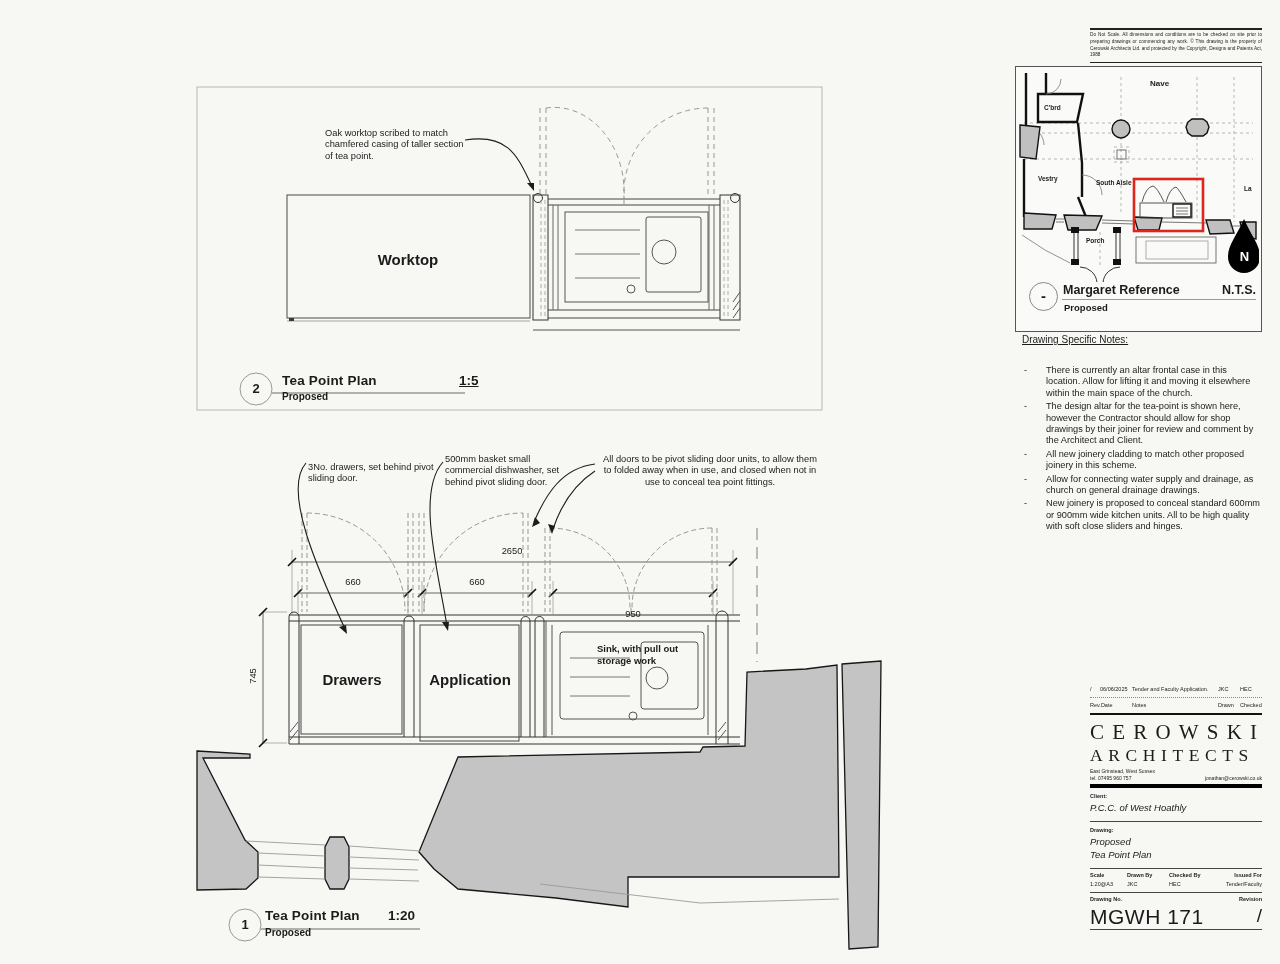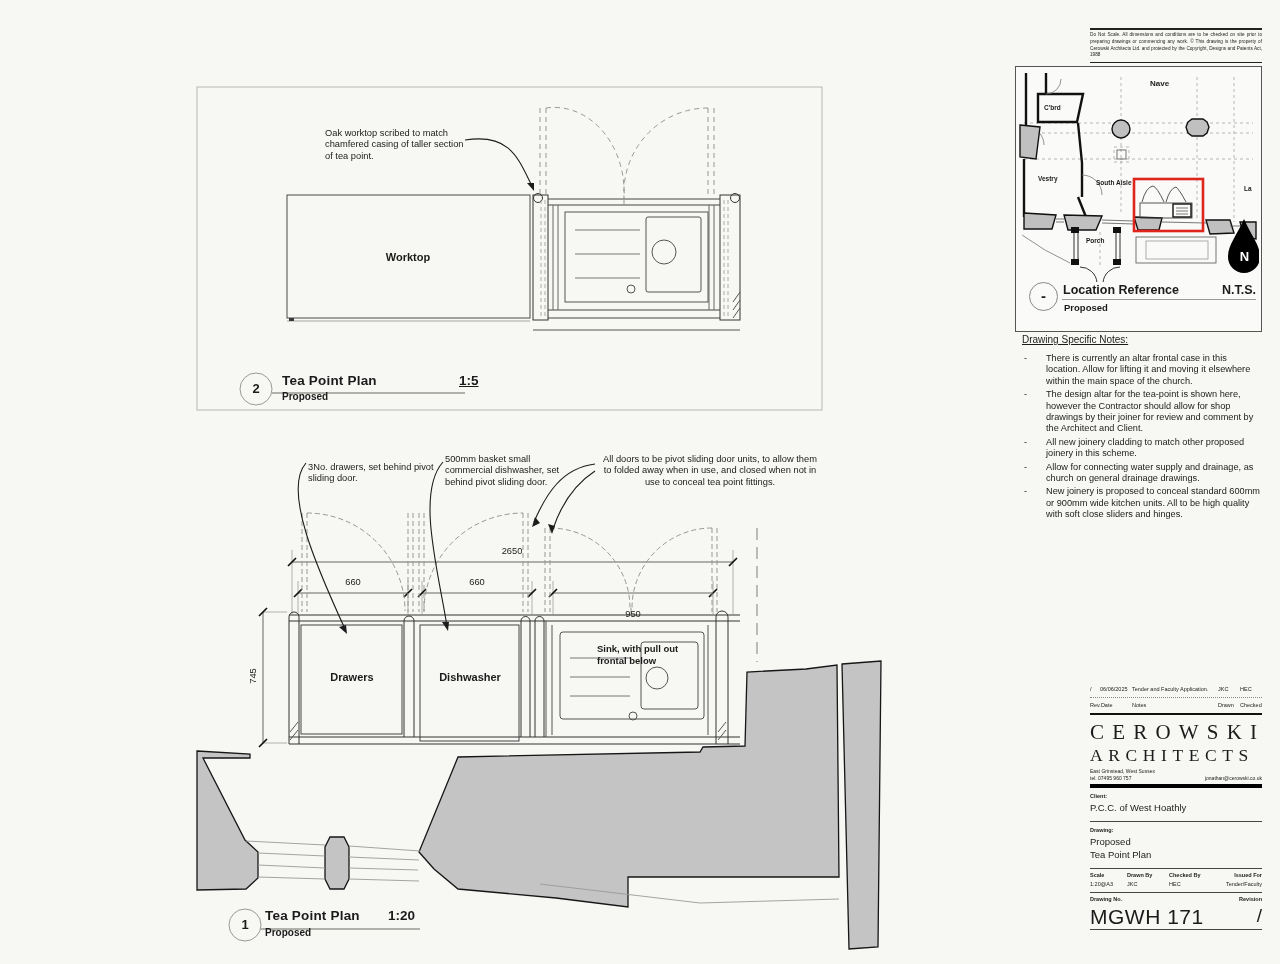--- a/index.html
+++ b/index.html
@@ -3,54 +3,54 @@
 <meta charset="utf-8">
 <style>
   html,body{margin:0;padding:0;}
   body{width:1280px;height:964px;background:#f7f7f4;font-family:"Liberation Sans",sans-serif;color:#1b1b1b;position:relative;overflow:hidden;}
   .abs{position:absolute;}
   svg{display:block;}
   #linework{position:absolute;left:0;top:0;z-index:1;}
   .txt{position:absolute;z-index:3;font-family:"Liberation Sans",sans-serif;color:#1b1b1b;}
   .ann{font-size:9.3px;line-height:1.22;}
   .dim{font-size:9.3px;text-align:center;}
-  .complabel{font-weight:bold;font-size:11px;text-align:center;}
+  .complabel{font-weight:bold;font-size:15px;text-align:center;}
   .dtitle{font-weight:bold;font-size:13.5px;letter-spacing:.2px;}
   .dscale{font-weight:bold;font-size:13.5px;}
   .dsub{font-weight:bold;font-size:10px;}
   .bubble-num{position:absolute;z-index:3;font-weight:bold;font-size:13px;text-align:center;}
   
   .disclaimer{left:1090px;top:28px;width:172px;border-top:2px solid #222;border-bottom:1px solid #222;padding:2px 0 3px;font-size:4.7px;line-height:1.45;text-align:justify;color:#222;z-index:3;}
   
   .locpanel{left:1015px;top:66px;width:245px;height:264px;background:#fafaf8;border:1px solid #555;z-index:2;}
   .locpanel .maplabel{position:absolute;font-weight:bold;color:#1b1b1b;z-index:4;}
   .loc-footer-line{position:absolute;left:46px;top:232px;width:194px;height:1px;background:#999;}
   .loc-bubble{position:absolute;left:13px;top:215px;width:27px;height:27px;border:1px solid #888;border-radius:50%;text-align:center;font-weight:bold;font-size:15px;line-height:25px;background:#fafaf8;}
   .loc-title{position:absolute;left:47px;top:216px;font-weight:bold;font-size:12.5px;}
   .loc-nts{position:absolute;right:5px;top:216px;font-weight:bold;font-size:12.5px;}
   .loc-sub{position:absolute;left:48px;top:235px;font-weight:bold;font-size:9.5px;}
   
   .notes{left:1022px;top:334px;width:240px;z-index:3;}
-  .notes h3{margin:0 0 8px;font-size:10px;font-weight:normal;text-decoration:underline;}
+  .notes h3{margin:0 0 20px;font-size:10px;font-weight:normal;text-decoration:underline;}
   .notes ul{list-style:none;margin:0;padding:0;}
   .notes li{display:flex;font-size:9.2px;line-height:1.24;margin-bottom:2px;}
   .notes li .b{width:10px;flex:none;padding-left:2px;}
   .notes li .t{flex:1;padding-left:12px;}
   
   .tblock{left:1090px;top:686px;width:172px;z-index:3;}
   .tiny{font-size:5.5px;line-height:1.3;}
   .revrow{display:grid;grid-template-columns:10px 32px 1fr 22px 22px;border-bottom:1px dotted #888;padding-bottom:4px;}
   .revhead{display:grid;grid-template-columns:42px 1fr 22px 22px;padding:4px 0 4px;border-bottom:2px solid #111;color:#222;}
   .firm-n1{font-family:"Liberation Serif",serif;font-size:21px;letter-spacing:8.2px;margin-top:5px;white-space:nowrap;}
   .firm-n2{font-family:"Liberation Serif",serif;font-size:17.5px;letter-spacing:5.6px;white-space:nowrap;}
   .firmaddr{display:flex;justify-content:space-between;align-items:flex-end;font-size:5px;line-height:1.3;margin:2px 0 3px;}
   .blackbar{height:4px;background:#000;}
   .sect{border-bottom:1px solid #444;padding:3px 0 6px;}
   .sect .lab{font-size:5.5px;font-weight:bold;margin:2px 0 3px;}
-  .sect .val{font-size:9.5px;line-height:1.35;}
+  .sect .val{font-size:9.5px;line-height:1.35;font-style:italic;}
   .metagrid{display:grid;grid-template-columns:37px 42px 48px 1fr;border-bottom:1px solid #444;padding:3px 0 5px;}
   .metagrid .lab{font-size:5.5px;font-weight:bold;}
   .metagrid .v{font-size:5.5px;margin-top:3px;}
   .mright{text-align:right;}
   .numrow{display:flex;justify-content:space-between;padding:3px 0 0;border-bottom:1px solid #444;}
   .numlabs{display:flex;justify-content:space-between;font-size:5.5px;font-weight:bold;padding-top:3px;}
   .dnum{font-size:21px;letter-spacing:.5px;}
   .drev{font-size:19px;}
 </style>
 </head>
@@ -250,21 +250,21 @@
     </g>
   </svg>
   <div class="maplabel" style="left:134px;top:12px;font-size:8px;">Nave</div>
   <div class="maplabel" style="left:28px;top:37px;font-size:6.5px;">C'brd</div>
   <div class="maplabel" style="left:22px;top:108px;font-size:6.5px;">Vestry</div>
   <div class="maplabel" style="left:80px;top:112px;font-size:6.5px;">South Aisle</div>
   <div class="maplabel" style="left:228px;top:118px;font-size:6.5px;">La</div>
   <div class="maplabel" style="left:70px;top:170px;font-size:6.5px;">Porch</div>
   <div class="maplabel" style="left:220px;top:182px;width:17px;text-align:center;font-size:13px;color:#fff;">N</div>
   <div class="loc-bubble">-</div>
-  <div class="loc-title">Location Reference</div>
+  <div class="loc-title">Margaret Reference</div>
   <div class="loc-nts">N.T.S.</div>
   <div class="loc-footer-line"></div>
   <div class="loc-sub">Proposed</div>
 </div>
 
 <div class="abs notes">
   <h3>Drawing Specific Notes:</h3>
   <ul>
     <li>
         <span class="b">-</span>
@@ -298,22 +298,22 @@
 
 <div class="txt ann" style="left:308px;top:454px;width:128px;margin-top:8px;">3No. drawers, set behind pivot sliding door.</div>
 <div class="txt ann" style="left:445px;top:454px;width:120px;">500mm basket small commercial dishwasher, set behind pivot sliding door.</div>
 <div class="txt ann" style="left:599px;top:454px;width:222px;text-align:center;">All doors to be pivot sliding door units, to allow them to folded away when in use, and closed when not in use to conceal tea point fittings.</div>
 <div class="txt dim" style="left:487px;top:546px;width:50px;">2650</div>
 <div class="txt dim" style="left:328px;top:577px;width:50px;">660</div>
 <div class="txt dim" style="left:452px;top:577px;width:50px;">660</div>
 <div class="txt dim" style="left:608px;top:577px;width:50px;margin-top:32px;">950</div>
 <div class="txt dim" style="left:233px;top:671px;width:40px;transform:rotate(-90deg);transform-origin:center;">745</div>
 <div class="txt complabel" style="left:302px;top:671px;width:100px;">Drawers</div>
-<div class="txt complabel" style="left:420px;top:671px;width:100px;">Dishwasher</div>
-<div class="txt" style="left:597px;top:643px;width:100px;font-weight:bold;font-size:9.5px;line-height:1.25;">Sink, with pull out frontal below</div>
+<div class="txt complabel" style="left:420px;top:671px;width:100px;">Application</div>
+<div class="txt" style="left:597px;top:643px;width:100px;font-weight:bold;font-size:9.5px;line-height:1.25;">Sink, with pull out storage work</div>
 <div class="bubble-num" style="left:229px;top:917px;width:32px;">1</div>
 <div class="txt dtitle" style="left:265px;top:908px;">Tea Point Plan</div>
 <div class="txt dscale" style="left:388px;top:908px;">1:20</div>
 <div class="txt dsub" style="left:265px;top:927px;">Proposed</div>
 
 <div class="abs tblock">
   <div class="revrow tiny">
     <span>/</span>
     <span>06/06/2025</span>
     <span>Tender and Faculty Application.</span>

